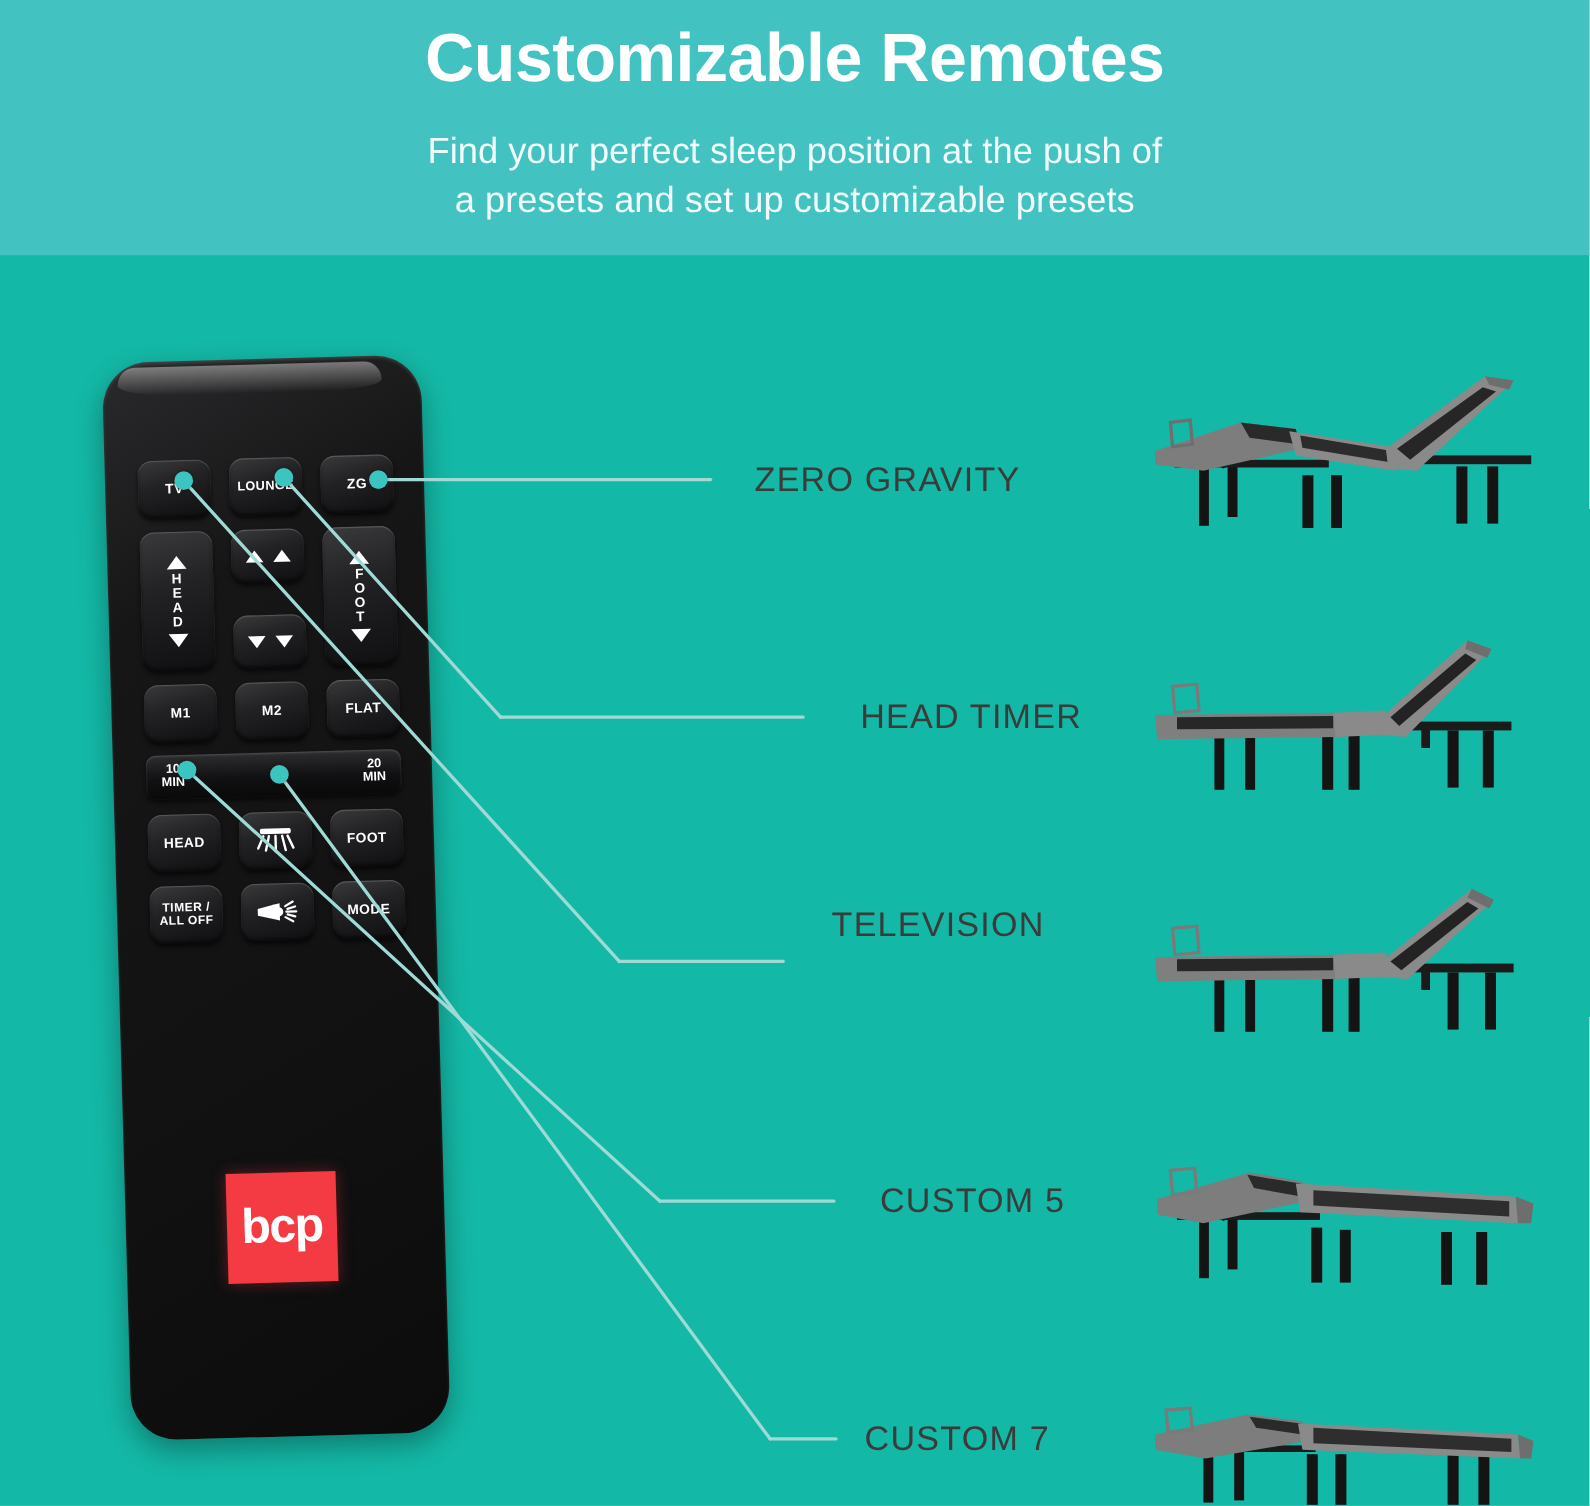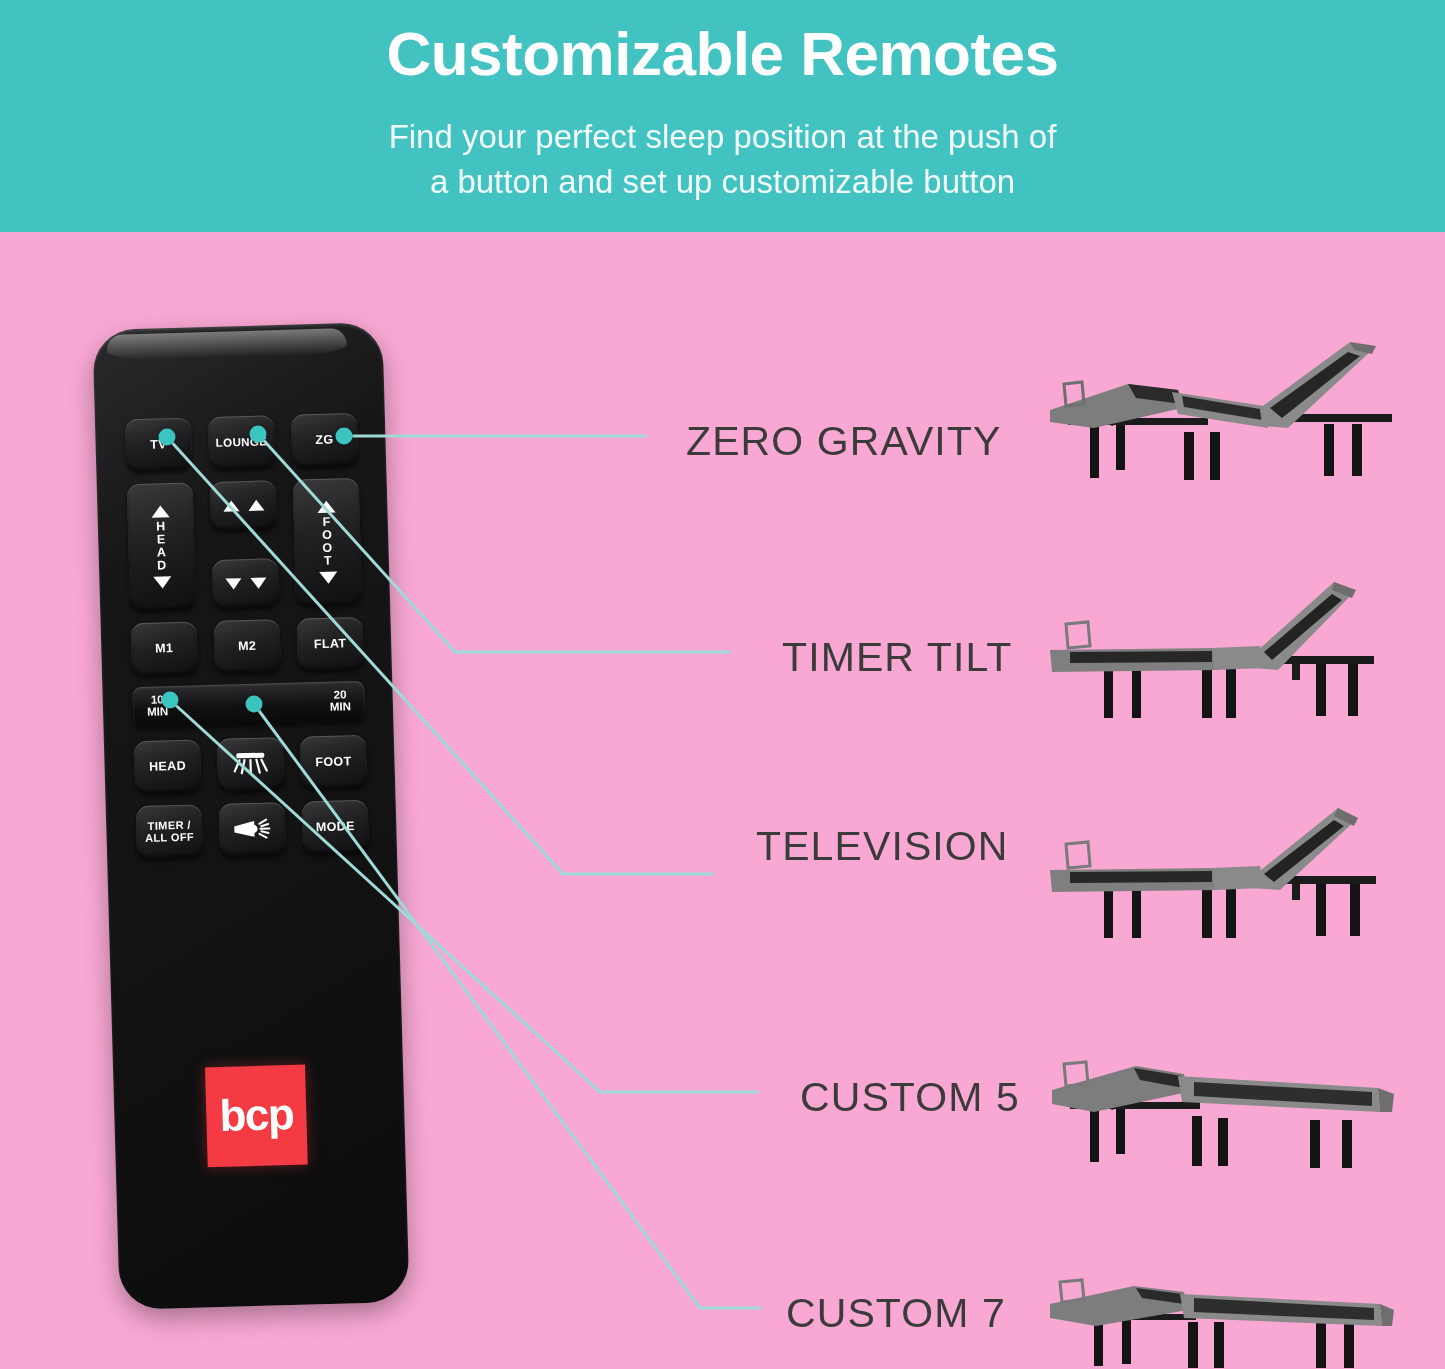--- a/index.html
+++ b/index.html
@@ -2,21 +2,21 @@
 <html><head>
 <meta charset="utf-8">
 <style>
   * { box-sizing: border-box; margin: 0; padding: 0; }
   html, body {
     width: 1445px; height: 1369px;
     font-family: "Liberation Sans", sans-serif;
     background: #ffffff;
     overflow: hidden;
   }
-  #stage { position: relative; width: 1445px; height: 1369px; background: #f9a8d4; }
+  #stage { position: relative; width: 1445px; height: 1369px; background: #14b8a6; }
 
   
   #header {
     position: absolute; left: 0; top: 0; width: 1445px; height: 232px;
     background: #43c2c2;
     display: flex; flex-direction: column;
     align-items: center; justify-content: flex-start;
     padding-top: 18px;
   }
   #header-title {
@@ -131,39 +131,39 @@
   .dot {
     position: absolute; width: 17px; height: 17px; border-radius: 50%;
     background: #3bc4c0; transform: translate(-50%,-50%);
     box-shadow: 0 0 3px rgba(0,0,0,.4);
   }
 
   
   .callout-label {
     position: absolute;
     color: #3b3b3b;
-    font-size: 41px;
+    font-size: 31px;
     font-weight: 500;
     letter-spacing: 1.1px;
     white-space: nowrap;
   }
 
   
   .bed { position: absolute; }
 </style>
 </head>
 <body>
 
 <div id="stage">
 
   <div id="header">
     <div id="header-title">Customizable Remotes</div>
     <div id="header-sub">
       <div class="header-sub-line">Find your perfect sleep position at the push of</div>
-      <div class="header-sub-line">a button and set up customizable button</div>
+      <div class="header-sub-line">a presets and set up customizable presets</div>
     </div>
   </div>
 
   <div id="remote-wrap">
     <div id="remote-body"></div>
     <div id="remote-highlight"></div>
 
     <div id="keypad">
 
       <div class="krow">
@@ -316,21 +316,21 @@
 
   <div style="position:absolute;inset:0;">
     <div class="dot" style="left:344px;top:436px"></div>
     <div class="dot" style="left:258px;top:434px"></div>
     <div class="dot" style="left:167px;top:437px"></div>
     <div class="dot" style="left:170px;top:700px"></div>
     <div class="dot" style="left:254px;top:704px"></div>
   </div>
 
   <div class="callout-label" style="left:686px;top:418px">ZERO GRAVITY</div>
-  <div class="callout-label" style="left:782px;top:634px">TIMER TILT</div>
+  <div class="callout-label" style="left:782px;top:634px">HEAD TIMER</div>
   <div class="callout-label" style="left:756px;top:823px">TELEVISION</div>
   <div class="callout-label" style="left:800px;top:1074px">CUSTOM 5</div>
   <div class="callout-label" style="left:786px;top:1290px">CUSTOM 7</div>
 
   <svg class="bed" style="left:1032px;top:332px" width="390" height="150" viewBox="0 0 390 150">
     <g>
 
       <g fill="#141414">
         <rect x="58" y="92" width="9" height="54"></rect>
           <rect x="84" y="92" width="9" height="46"></rect>

